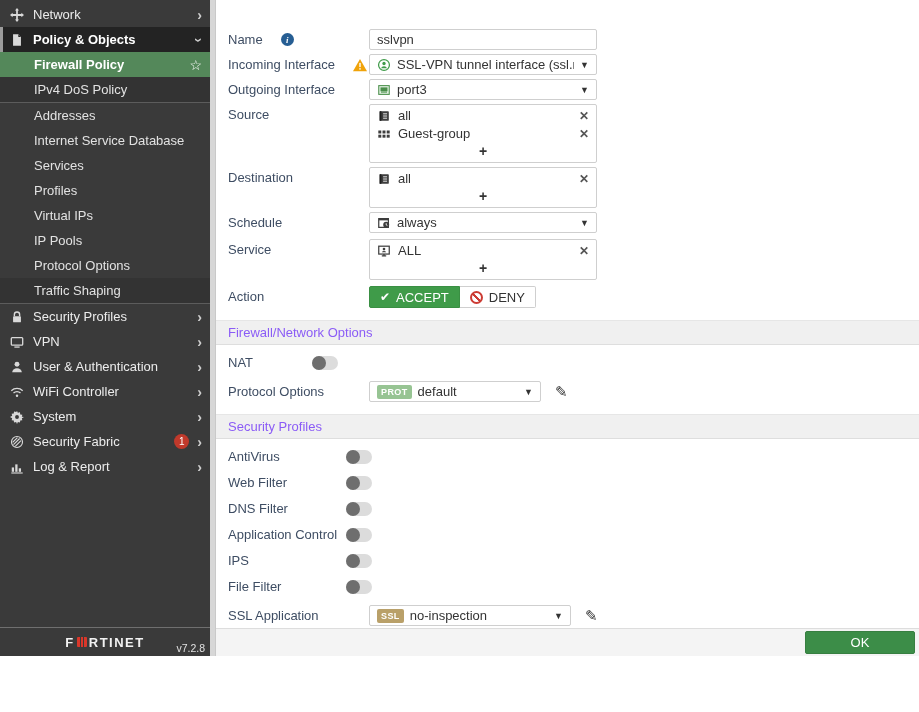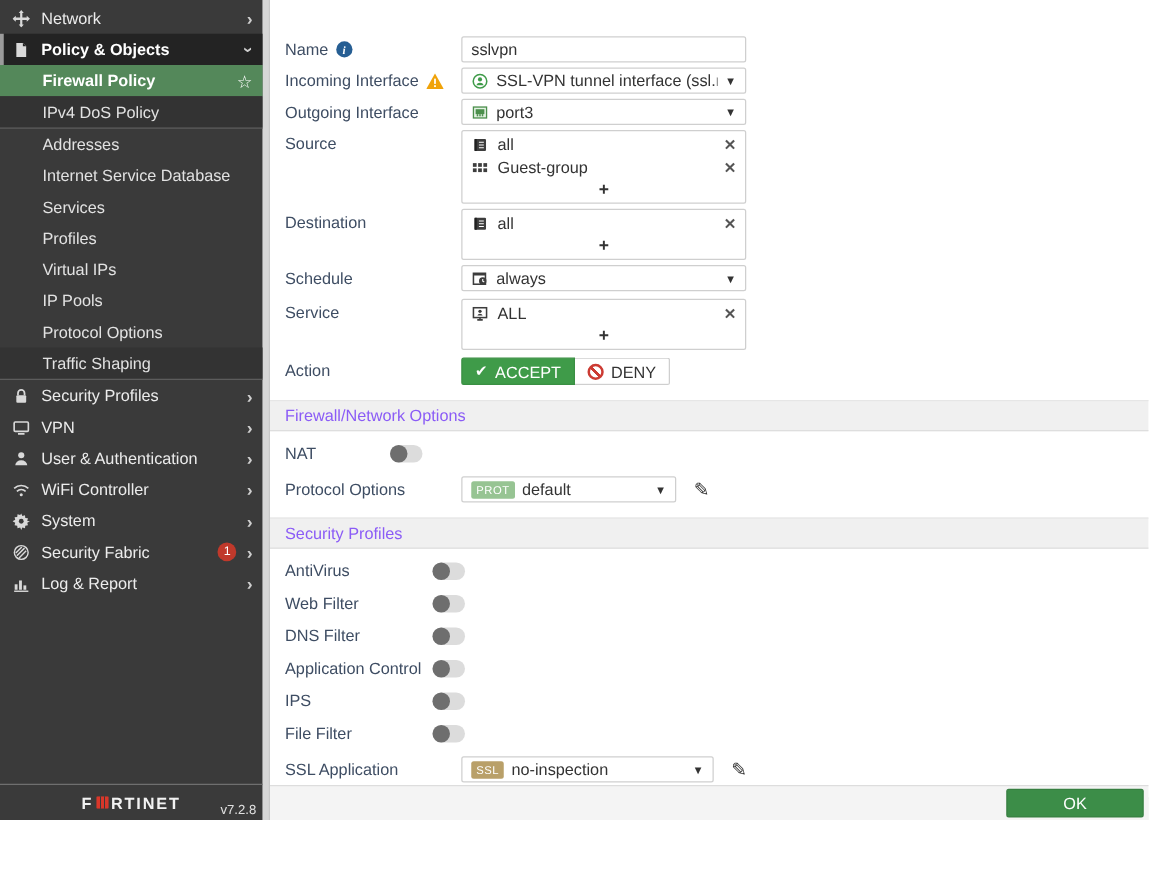--- a/index.html
+++ b/index.html
@@ -51,21 +51,21 @@
       #d9372a;
   }
   .version { position:absolute; right:5px; bottom:2px; font-size:10.5px; color:#e0e0e0; }
 
   
   .gutter { width:6px; flex:none; background:#d7d7d7; border-right:1px solid #c9c9c9; }
 
   
   .content { flex:1; background:#fff; position:relative; padding-top:29px; overflow:hidden; }
   .row { display:flex; align-items:flex-start; margin:0 0 4px 12px; }
-  .lbl { width:141px; flex:none; padding-top:3px; color:#3e4d63; display:flex; align-items:center; gap:6px; }
+  .lbl { width:141px; flex:none; padding-top:3px; color:#3e4d63; display:flex; align-items:center; gap:18px; }
   .row.nat .lbl { width:84px; padding-top:0; }
   .row.proto .lbl { width:141px; }
   .row.sp .lbl { width:118px; padding-top:0; }
   .row.log .lbl { width:201px; padding-top:3px; }
 
   .field-input { width:228px; height:21px; border:1px solid #cfcfcf; border-radius:2px; padding:0 7px; font-size:13px; color:#333; font-family:"Liberation Sans",sans-serif; }
   .select {
     width:228px; height:21px; border:1px solid #cfcfcf; border-radius:2px; background:#fff;
     display:flex; align-items:center; gap:6px; padding:0 7px; cursor:pointer;
   }
@@ -97,21 +97,21 @@
   .deny-circle {
     width:13px; height:13px; border-radius:50%; border:2px solid #cc3b33; flex:none;
     background:linear-gradient(45deg, transparent 42%, #cc3b33 42% 58%, transparent 58%);
   }
 
   .sect {
     background:#f0f0f0; border-top:1px solid #e6e6e6; border-bottom:1px solid #dedede;
     padding:4px 12px; color:#8b5cf6; margin:12px 0 10px;
   }
 
-  .tag { font-size:9px; font-weight:normal; color:#fff; border-radius:2px; padding:2px 4px; letter-spacing:.4px; flex:none; }
+  .tag { font-size:9px; font-weight:bold; color:#fff; border-radius:2px; padding:2px 4px; letter-spacing:.4px; flex:none; }
   .tag-prot { background:#97c493; }
   .tag-ssl { background:#b9a069; }
 
   .toggle { width:26px; height:14px; border-radius:8px; background:#dcdcdc; position:relative; cursor:pointer; flex:none; display:inline-block; }
   .toggle::after { content:""; position:absolute; left:0; top:0; width:14px; height:14px; border-radius:50%; background:#6e6e6e; }
   .toggle.on { background:#3f9b49; }
   .toggle.on::after { left:auto; right:0; background:#fff; border:1px solid #38813f; }
 
   .pencil { margin-left:14px; font-size:15px; color:#333; cursor:pointer; padding-top:2px; }
 

